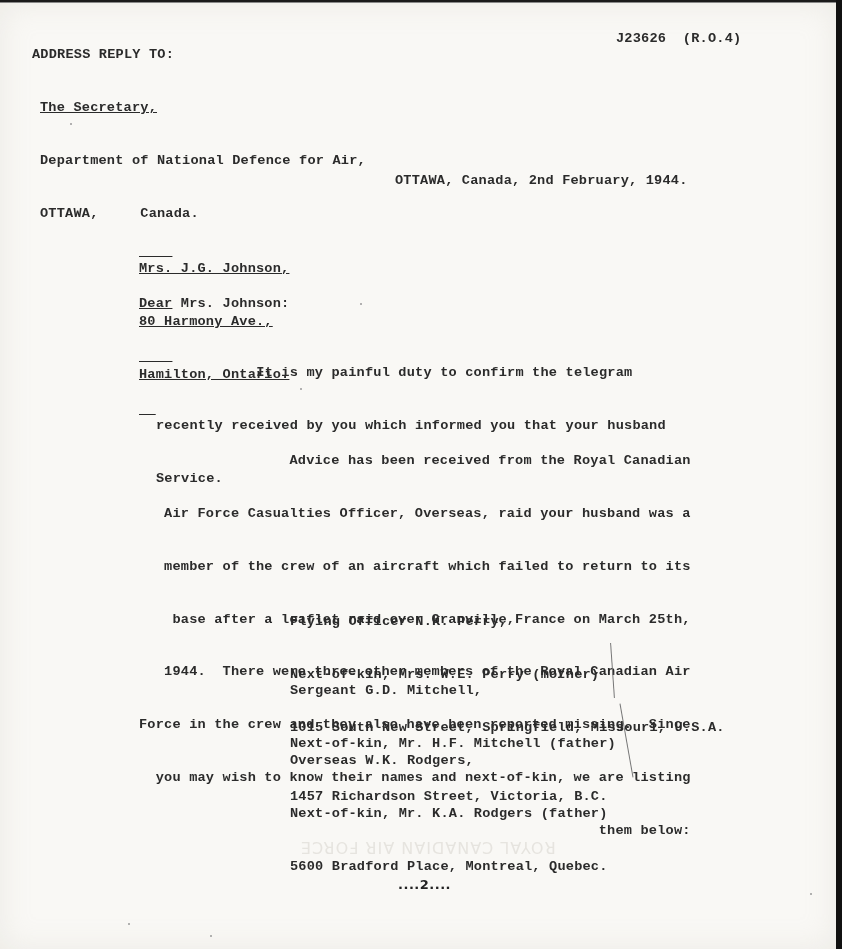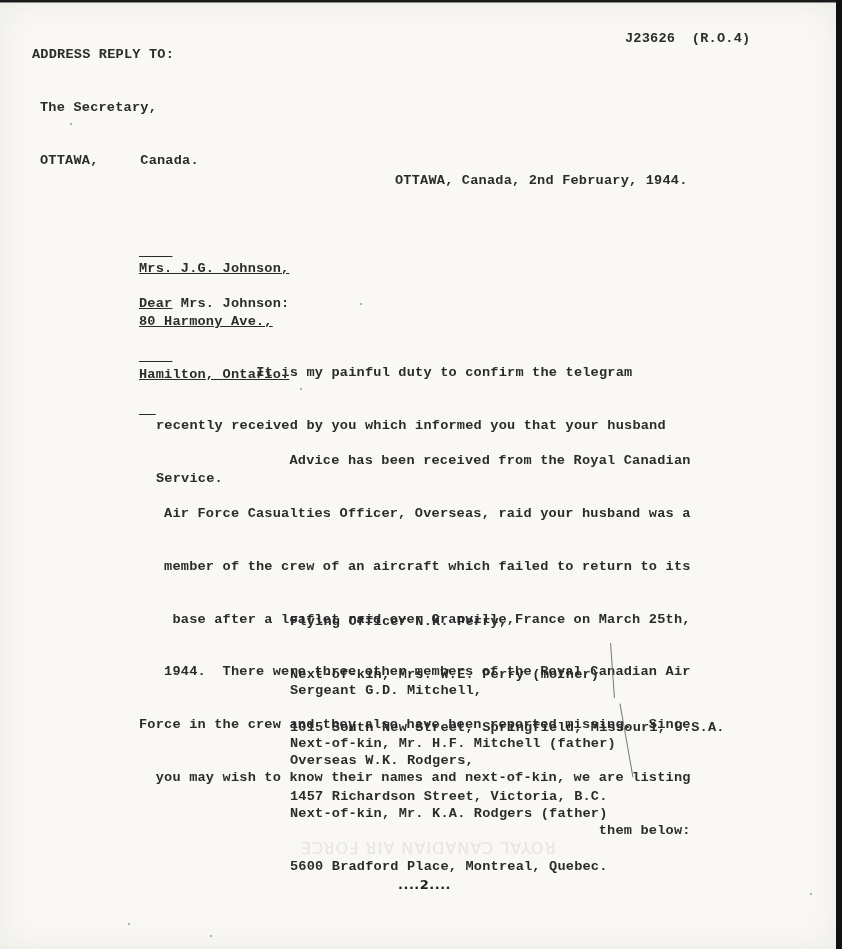--- a/index.html
+++ b/index.html
@@ -73,25 +73,26 @@
       white-space: pre;
     }
   </style>
 </head>
 <body>
 
 <div class="page">
 
   <div class="tw" style="left:16px; top:8px;margin-left:16px;">
     <span class="line">ADDRESS REPLY TO:</span>
-    <span class="line" style="padding-left:8px;">The Secretary,</span>
+    <span class="line" style="padding-left:8px;text-decoration:underline;">The Secretary,</span>
+    <span class="line" style="padding-left:8px;">Department of National Defence for Air,</span>
     <span class="line" style="padding-left:8px;">OTTAWA,     Canada.</span>
   </div>
 
-  <div class="tw" style="left:616px; top:27px;margin-left:9px;">J23626  (R.O.4)</div>
+  <div class="tw" style="left:616px; top:27px;">J23626  (R.O.4)</div>
 
   <div class="tw" style="left:395px; top:169px;">OTTAWA, Canada, 2nd February, 1944.</div>
 
   <div class="tw" style="left:139px; top:222px;text-decoration:underline;">
     <span class="line">Mrs. J.G. Johnson,</span>
     <span class="line">80 Harmony Ave.,</span>
     <span class="line">Hamilton, Ontario.</span>
   </div>
 
   <div class="tw" style="left:139px; top:292px;">Dear Mrs. Johnson:</div>

